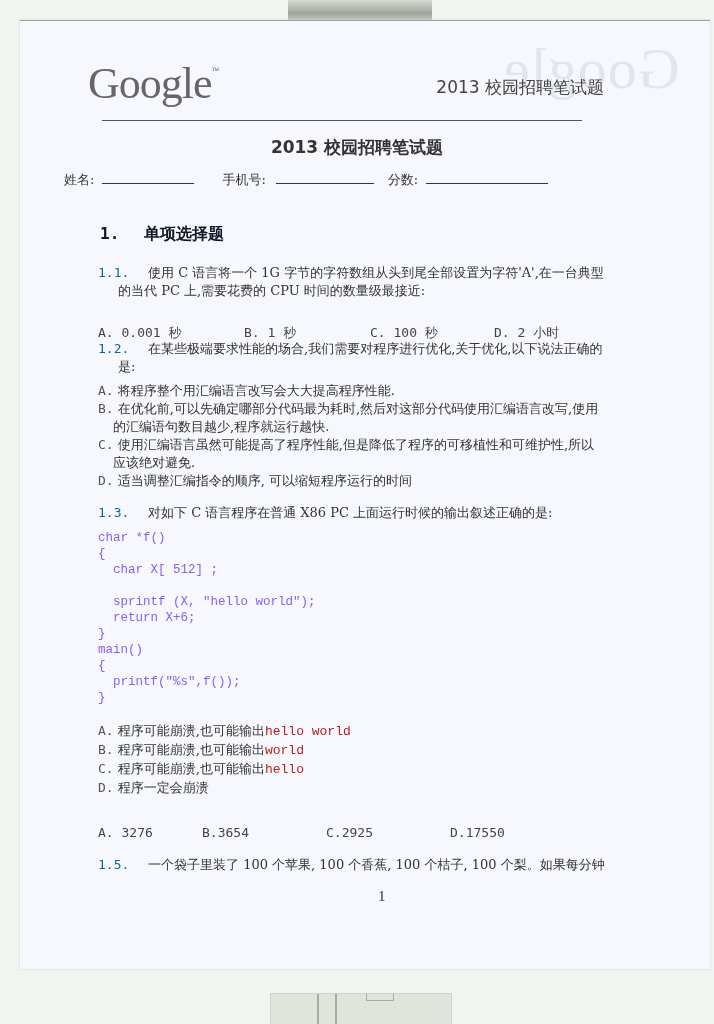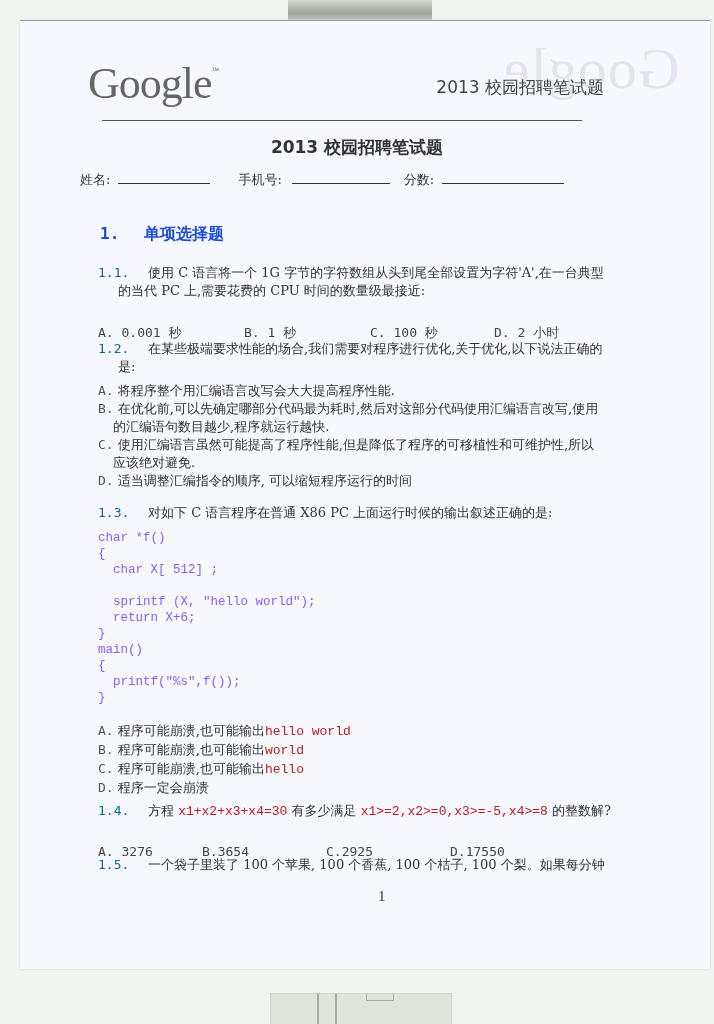--- a/index.html
+++ b/index.html
@@ -38,27 +38,27 @@
   }
   .header-rule {
     position: absolute; left: 102px; top: 120px; width: 480px;
     border-top: 1px solid #555;
   }
   .main-title {
     position: absolute; left: 0; width: 714px; top: 136px; text-align: center;
     font-family: "DejaVu Sans", sans-serif; font-size: 17px; font-weight: bold; color: #333;
   }
   .info-row {
-    position: absolute; left: 80px; top: 171px; width: 600px;
+    position: absolute; left: 64px; top: 171px; width: 600px;
     font-size: 13px; color: #333; display: flex; align-items: baseline;
   }
   .info-row .blank { display: inline-block; border-bottom: 1px solid #333; height: 12px; }
   .section {
     position: absolute; left: 100px; top: 224px;
-    font-family: "DejaVu Sans", sans-serif; font-size: 16px; font-weight: bold; color: #1d4ed8;
+    font-family: "DejaVu Sans", sans-serif; font-size: 16px; font-weight: bold; color: #0f172a;
   }
   .section .num { display: inline-block; width: 44px; font-family: "DejaVu Sans Mono", monospace; }
   .q { position: absolute; left: 98px; width: 570px; font-size: 13px; line-height: 18px; color: #333; }
   .q .qnum { font-family: "DejaVu Sans Mono", monospace; color: #0369a1; display: inline-block; width: 50px; }
   .q .cont { padding-left: 20px; }
   .opts-row { display: flex; font-size: 13px; }
   .opts-row span { font-family: "DejaVu Sans Mono", monospace; color: #444; margin-top: 16px; }
   .opt-line { font-size: 13px; line-height: 18px; }
   .opt-line .lbl { font-family: "DejaVu Sans Mono", monospace; color: #555; }
   .opt-line .cont { padding-left: 15px; }
@@ -144,27 +144,20 @@
 }</pre>
   <div style="margin-top:16px;">
     <div class="opt-line"><span class="lbl">A.</span> <span>程序可能崩溃,也可能输出</span><span class="mono">hello world</span></div>
     <div class="opt-line"><span class="lbl">B.</span> <span>程序可能崩溃,也可能输出</span><span class="mono">world</span></div>
     <div class="opt-line"><span class="lbl">C.</span> <span>程序可能崩溃,也可能输出</span><span class="mono">hello</span></div>
     <div class="opt-line"><span class="lbl">D.</span> <span>程序一定会崩溃</span></div>
   </div>
 </div>
 
 <div class="q" style="top:802px;">
-  <div>
-    <span class="qnum">1.4.</span><span>方程</span>
-    <span class="mono">x1+x2+x3+x4=30</span>
-    <span>有多少满足</span>
-    <span class="mono">x1&gt;=2,x2&gt;=0,x3&gt;=-5,x4&gt;=8</span>
-    <span>的整数解?</span>
-  </div>
   <div class="opts-row" style="margin-top:6px;">
     <span style="width:104px;">A. 3276</span>
     <span style="width:124px;">B.3654</span>
     <span style="width:124px;">C.2925</span>
     <span>D.17550</span>
   </div>
 </div>
 
 <div class="q" style="top:856px;">
   <div><span class="qnum">1.5.</span><span>一个袋子里装了 100 个苹果, 100 个香蕉, 100 个桔子, 100 个梨。如果每分钟</span></div>

